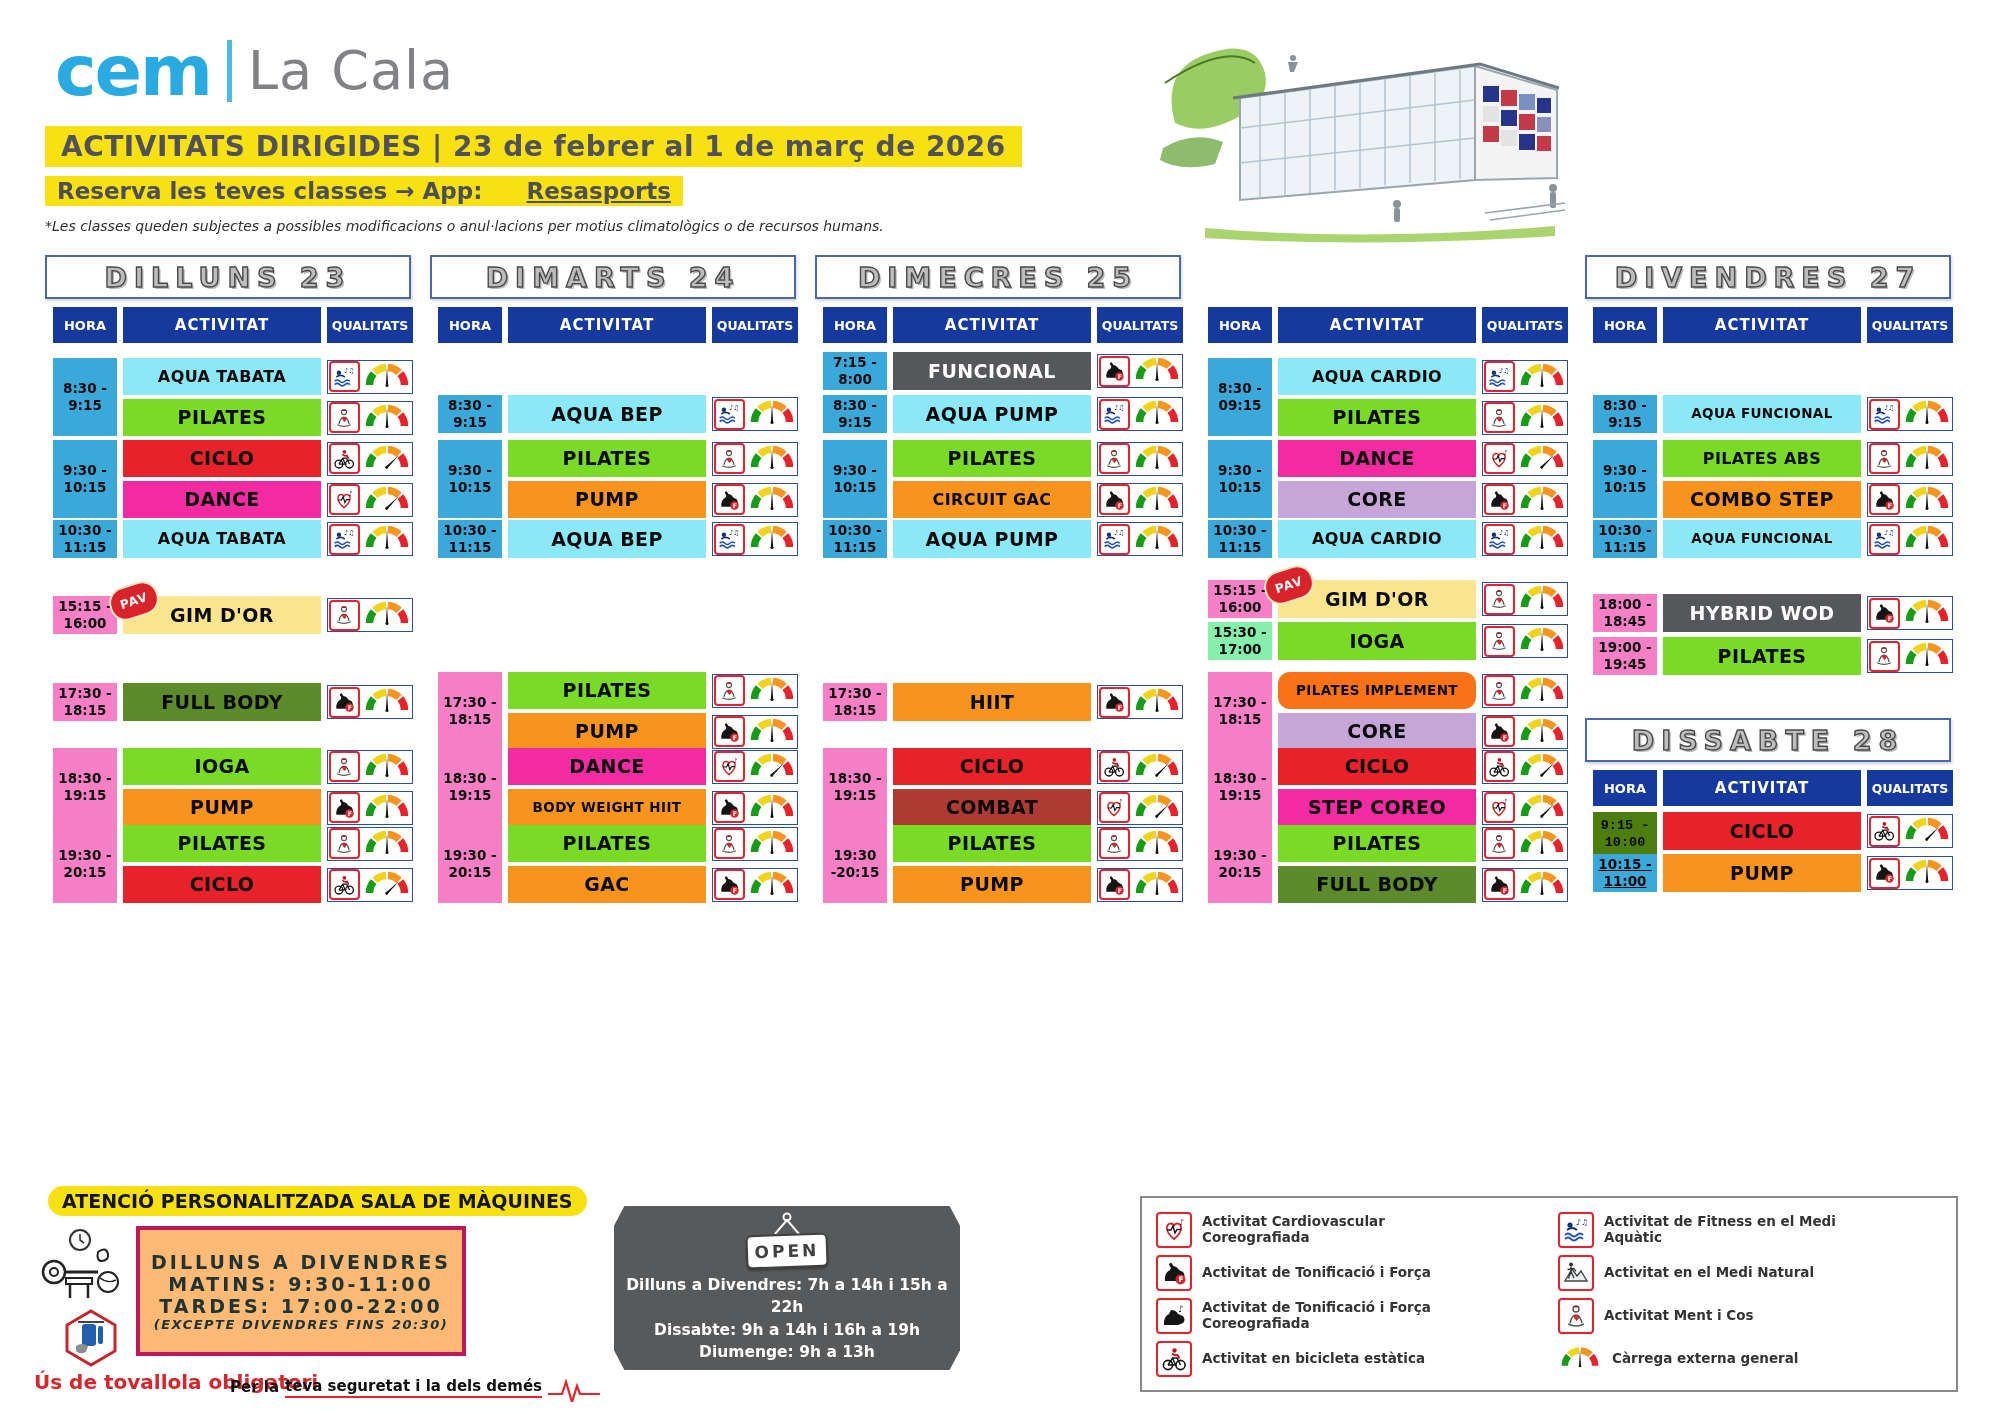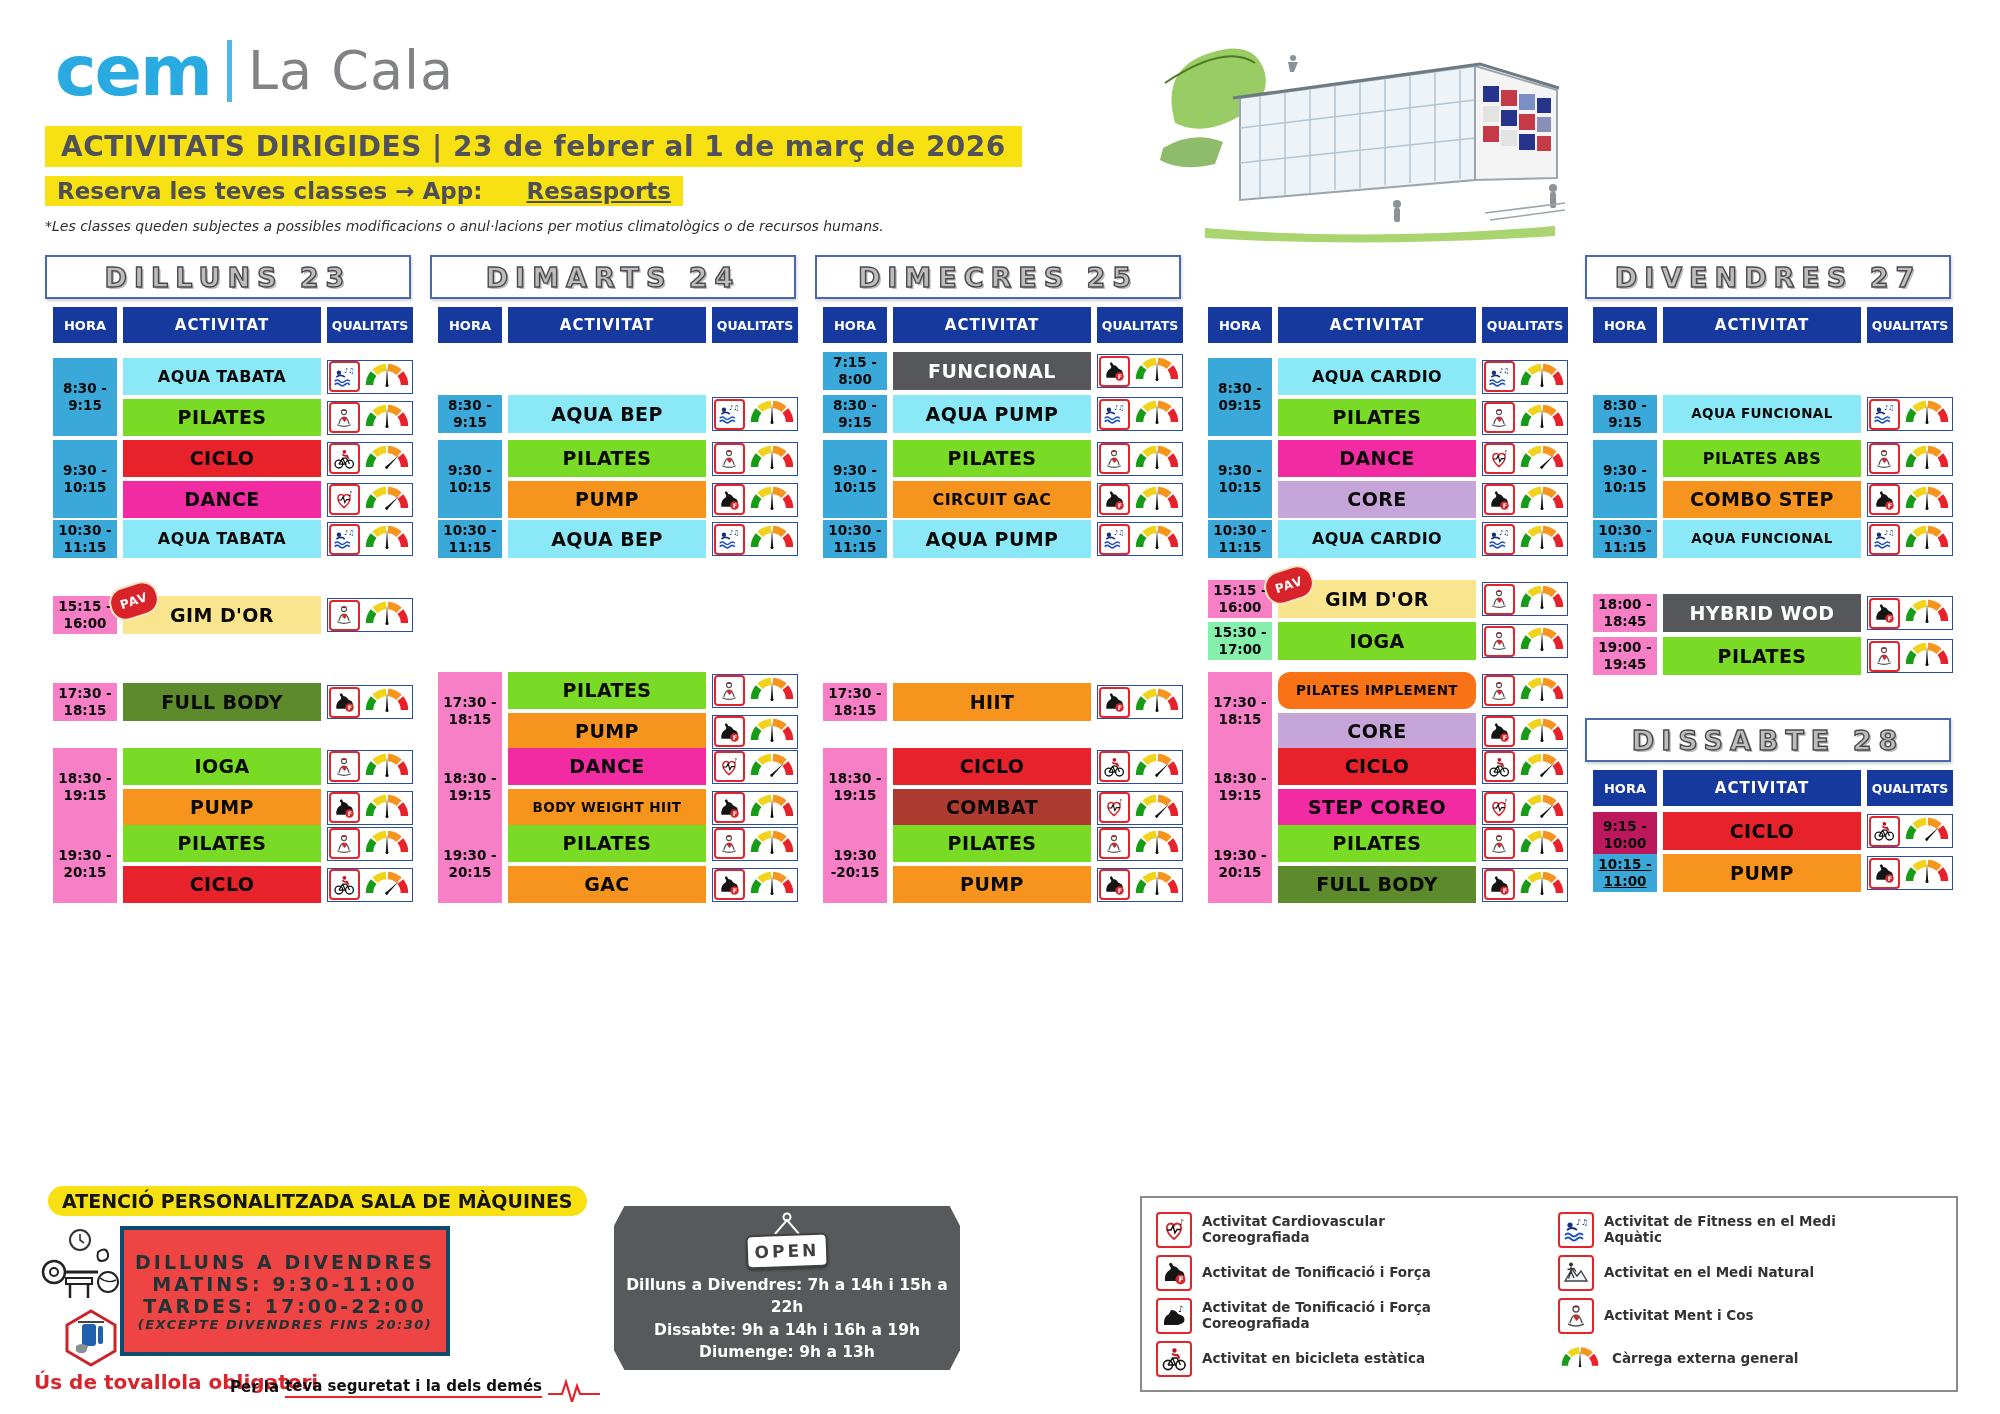--- a/index.html
+++ b/index.html
@@ -33,21 +33,21 @@
   .cell-qual{position:absolute;background:#fff;border:1.6px solid #2B4EA2;height:34px;box-sizing:border-box;
              display:flex;align-items:center;justify-content:center;gap:2px;}
   .picto{width:27px;height:27px;border:2px solid #E3242B;border-radius:4px;background:#fff;
          display:flex;align-items:center;justify-content:center;flex:0 0 auto;}
   .pav{position:absolute;width:46px;height:30px;background:#D9232A;border:2px solid #F4E6C0;
        border-radius:16px;color:#fff;font-size:12px;font-weight:800;letter-spacing:1px;
        display:flex;align-items:center;justify-content:center;transform:rotate(-18deg);z-index:5;}
   
   .att-title{left:48px;top:1186px;background:#F8E112;border-radius:16px;padding:4px 14px;
              font-size:19px;font-weight:800;color:#151515;white-space:nowrap;}
-  .teal-box{left:120px;top:1226px;width:322px;height:122px;background:#ef4444;border:4px solid #0c4a6e;
+  .teal-box{left:136px;top:1226px;width:322px;height:122px;background:#fdba74;border:4px solid #be185d;
             display:flex;flex-direction:column;align-items:center;justify-content:center;color:#233;}
   .teal-box .l1{font-size:19px;letter-spacing:3px;font-weight:600;}
   .teal-box .l4{font-size:13px;font-style:italic;letter-spacing:1.5px;font-weight:600;}
   .towel-txt{left:34px;top:1370px;font-size:20px;font-weight:800;color:#D6252B;white-space:nowrap;}
   .safety{left:230px;top:1372px;display:flex;align-items:center;gap:6px;font-size:15px;font-weight:700;color:#111;white-space:nowrap;}
   .safety .ul{border-bottom:2px solid #E8222B;padding-bottom:1px;}
   
   .open-box{left:614px;top:1206px;width:346px;height:164px;background:#58595B;
             clip-path:polygon(3% 0,97% 0,100% 12%,100% 88%,97% 100%,3% 100%,0 88%,0 12%);
             display:flex;flex-direction:column;align-items:center;color:#fff;}
@@ -1275,21 +1275,21 @@
               <circle cx="30" cy="30.5" r="1.8" fill="#111"></circle>
             </g>
           </svg></span>
       </div>
       <div class="day-head" style="top: 463px;">
         <span>DISSABTE 28</span>
       </div>
       <div class="th" style="left: 8px; top: 515px; width: 64px; font-size: 13px;">HORA</div>
       <div class="th" style="left: 78px; top: 515px; width: 198px; font-size: 15px; letter-spacing: 1px;">ACTIVITAT</div>
       <div class="th" style="left: 282px; top: 515px; width: 86px; font-size: 12.5px;">QUALITATS</div>
-      <div class="cell-time" style="left: 8px; top: 557px; width: 64px; height: 46px; background: #be185d;">9:15 - 10:00</div>
+      <div class="cell-time" style="left: 8px; top: 557px; width: 64px; height: 46px; background: #4d7c0f; font-family: Liberation Mono, monospace;">9:15 - 10:00</div>
       <div class="cell-act" style="left: 78px; top: 557px; width: 198px; height: 38px; background: rgb(232, 34, 43); color: rgb(10, 10, 10); font-size: 19px;">CICLO</div>
       <div class="cell-qual" style="left: 282px; top: 559px; width: 86px;">
         <span class="picto">
           <svg width="22" height="22" viewBox="0 0 26 26">
             <circle cx="7" cy="19" r="4.6" fill="none" stroke="#111" stroke-width="1.6"></circle>
             <circle cx="19.5" cy="19" r="4.6" fill="none" stroke="#111" stroke-width="1.6"></circle>
             <path d="M7 19 L11.5 12 H16 L19.5 19 M11.5 12 L14.5 19 H7" stroke="#111" stroke-width="1.4" fill="none"></path>
             <circle cx="13.5" cy="4.5" r="2.2" fill="#C4121B"></circle>
             <path d="M11 7.5 q3 2.5 5.5 1.5 l2 3.5" stroke="#C4121B" stroke-width="2" fill="none"></path>
           </svg>

